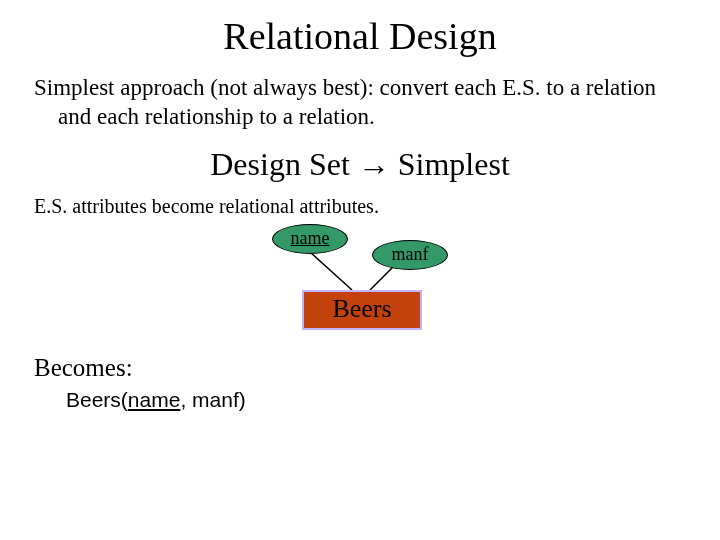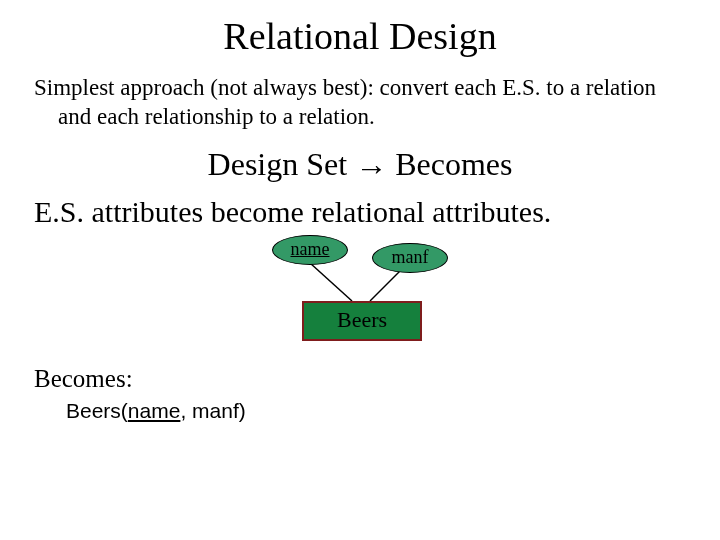--- a/index.html
+++ b/index.html
@@ -31,21 +31,21 @@
     text-indent: -24px;
     padding-left: 24px;
   }
   .subheading {
     text-align: center;
     font-size: 32px;
     margin: 4px 0 12px 0;
     font-weight: 400;
   }
   .body-text2 {
-    font-size: 30px;
+    font-size: 20px;
     margin: 0 0 4px 0;
   }
   .diagram {
     position: relative;
     width: 300px;
     height: 120px;
     margin: 6px auto 8px auto;
   }
   .oval {
     position: absolute;
@@ -54,30 +54,30 @@
     background: #339966;
     border: 1px solid #000;
     border-radius: 50%;
     font-size: 18px;
     text-align: center;
     line-height: 26px;
     color: #000;
   }
   .oval .ul { text-decoration: underline; }
   .oval-left { top: 0; left: 62px; }
-  .oval-right { top: 8px; left: 162px; }
+  .oval-right { top: 16px; left: 162px; }
   .rect {
     position: absolute;
     top: 66px;
     left: 92px;
     width: 116px;
     height: 36px;
-    background: #15803d;
-    border: 2px solid #7f1d1d;
-    font-size: 22px;
+    background: #c2410c;
+    border: 2px solid #c4b5fd;
+    font-size: 26px;
     text-align: center;
     line-height: 34px;
     color: #000;
   }
   svg.lines {
     position: absolute;
     top: 0; left: 0;
     width: 300px; height: 120px;
     pointer-events: none;
   }
@@ -95,21 +95,21 @@
 </head>
 <body>
 
 <div class="slide">
 
   <h1 class="title">Relational Design</h1>
 
   <p class="body-text">Simplest approach (not always best): convert each E.S. to a relation and each relationship to a relation.</p>
 
   <div class="subheading">
-    <span>Design Set </span><span>→</span><span> Becomes</span>
+    <span>Design Set </span><span>→</span><span> Simplest</span>
   </div>
 
   <p class="body-text2">E.S. attributes become relational attributes.</p>
 
   <div class="diagram">
     <svg class="lines">
       <line x1="100" y1="28" x2="142" y2="66" stroke="#000" stroke-width="1.5"></line>
       <line x1="198" y1="28" x2="160" y2="66" stroke="#000" stroke-width="1.5"></line>
     </svg>
     <div class="oval oval-left">

